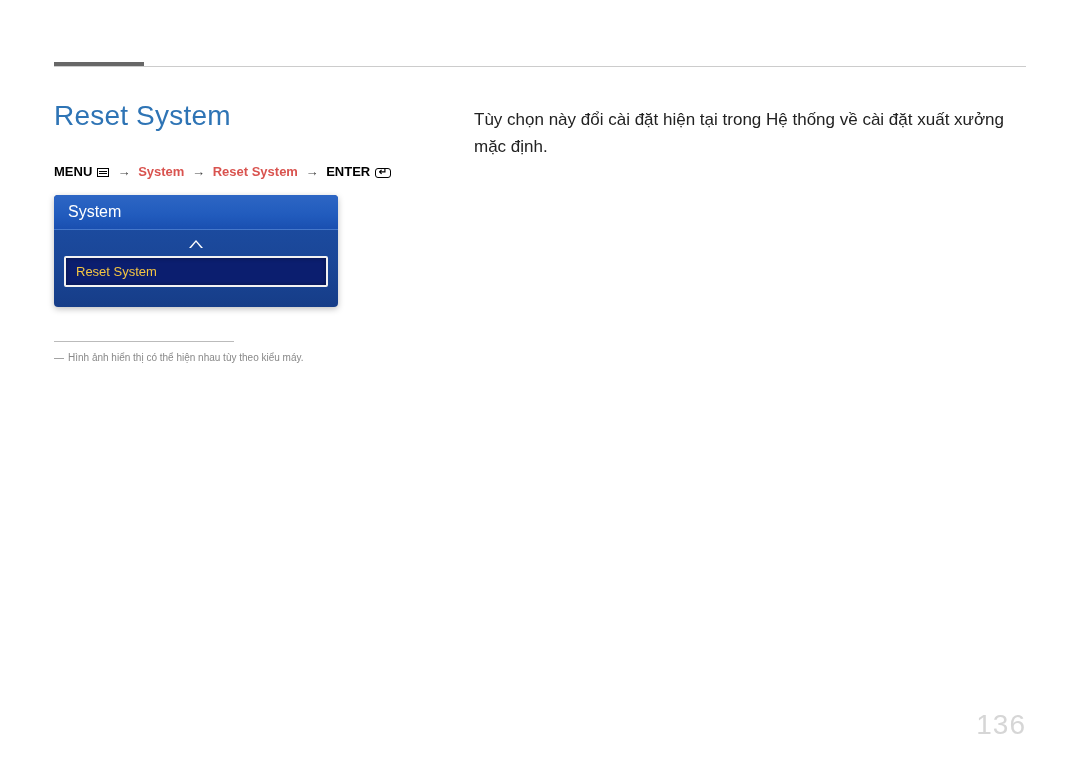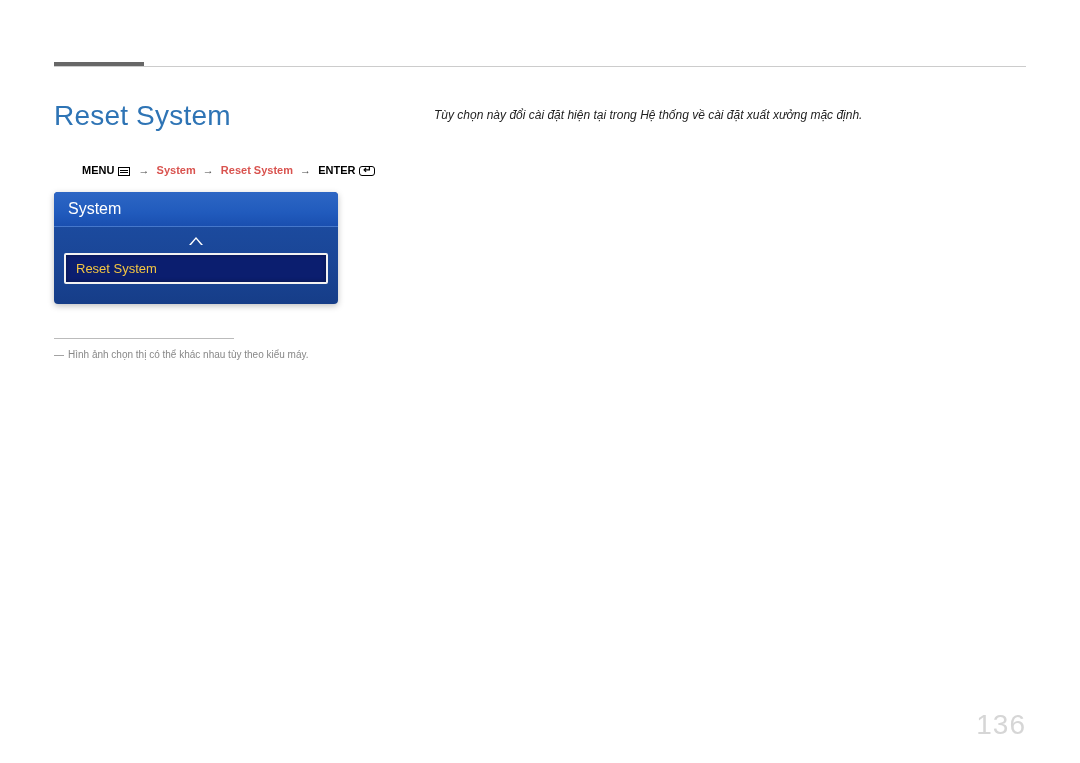--- a/index.html
+++ b/index.html
@@ -28,42 +28,41 @@
     position: absolute;
     top: 62px;
     left: 54px;
     width: 90px;
     height: 4px;
     background: #676767;
   }
   .content {
     display: flex;
     margin-top: 35px;
-    gap: 40px;
+    gap: 80px;
   }
   .left-col {
     flex: 0 0 340px;
   }
   .right-col {
     flex: 1;
     padding-top: 6px;
   }
   .heading {
     font-size: 28px;
     font-weight: 400;
     color: #2e74b5;
     margin-bottom: 32px;
     letter-spacing: 0.2px;
   }
   .breadcrumb {
-    font-size: 11px;
+    font-size: 13px;
     font-weight: bold;
     color: #000;
     margin-bottom: 16px;
-    margin-left: 28px;
   }
   .breadcrumb .bc-menu { color: #000; }
   .breadcrumb .bc-system { color: #d9534f; }
   .breadcrumb .bc-reset { color: #d9534f; }
   .breadcrumb .bc-enter { color: #000; }
   .breadcrumb .arrow { color: #444; font-weight: normal; padding: 0 4px; }
   .menu-icon {
     display: inline-block;
     width: 12px;
     height: 9px;
@@ -164,24 +163,23 @@
   .footnote {
     margin-top: 10px;
     font-size: 10px;
     color: #888;
   }
   .footnote .dash {
     color: #888;
     padding-right: 4px;
   }
   .desc {
-    font-size: 12px;
+    font-size: 17px;
     color: #222;
     line-height: 1.6;
-    font-style: italic;
   }
   .page-number {
     position: absolute;
     bottom: 22px;
     right: 54px;
     font-size: 28px;
     color: #d6d6d6;
     font-weight: 400;
     letter-spacing: 1px;
   }
@@ -214,21 +212,21 @@
         <div class="osd-arrow-row">
           <span class="chevron-up"></span>
         </div>
         <div class="osd-body">
           <div class="osd-item">Reset System</div>
         </div>
       </div>
 
       <div class="foot-rule"></div>
       <div class="footnote">
-        <span class="dash">―</span><span>Hình ảnh chọn thị có thể khác nhau tùy theo kiểu máy.</span>
+        <span class="dash">―</span><span>Hình ảnh hiển thị có thể hiện nhau tùy theo kiểu máy.</span>
       </div>
     </div>
 
     <div class="right-col">
       <p class="desc">Tùy chọn này đổi cài đặt hiện tại trong Hệ thống về cài đặt xuất xưởng mặc định.</p>
     </div>
   </div>
 
   <div class="page-number">136</div>
 </div>

